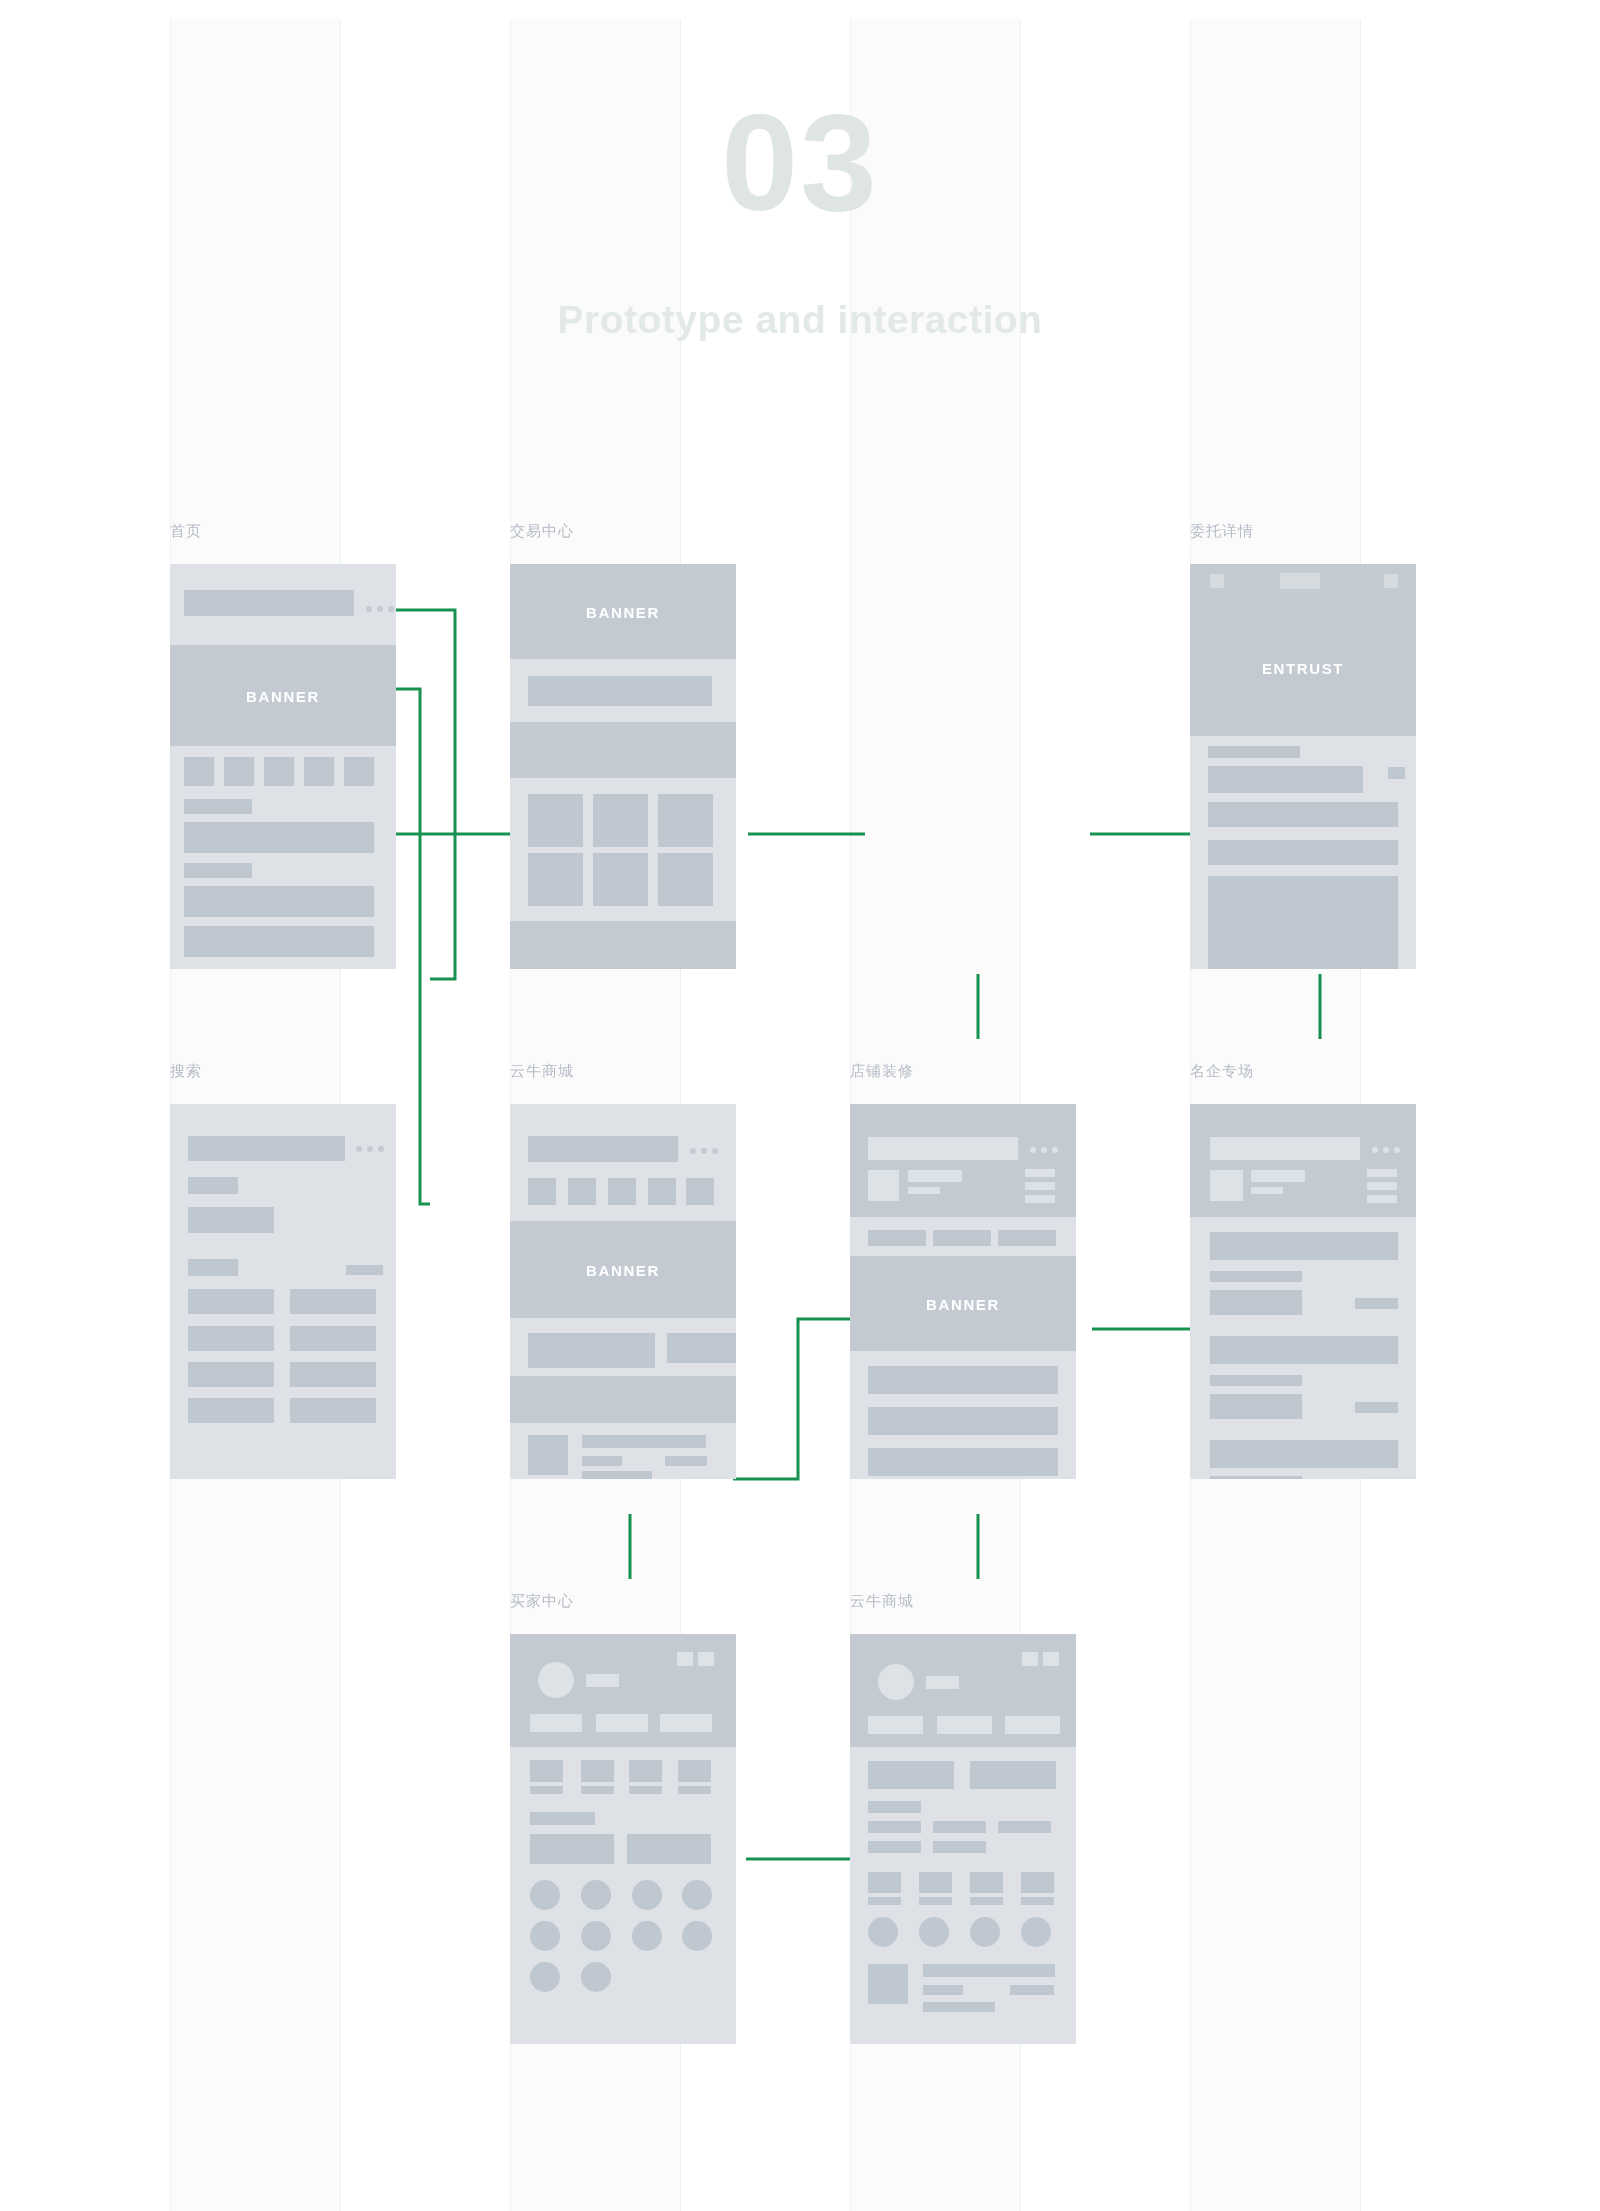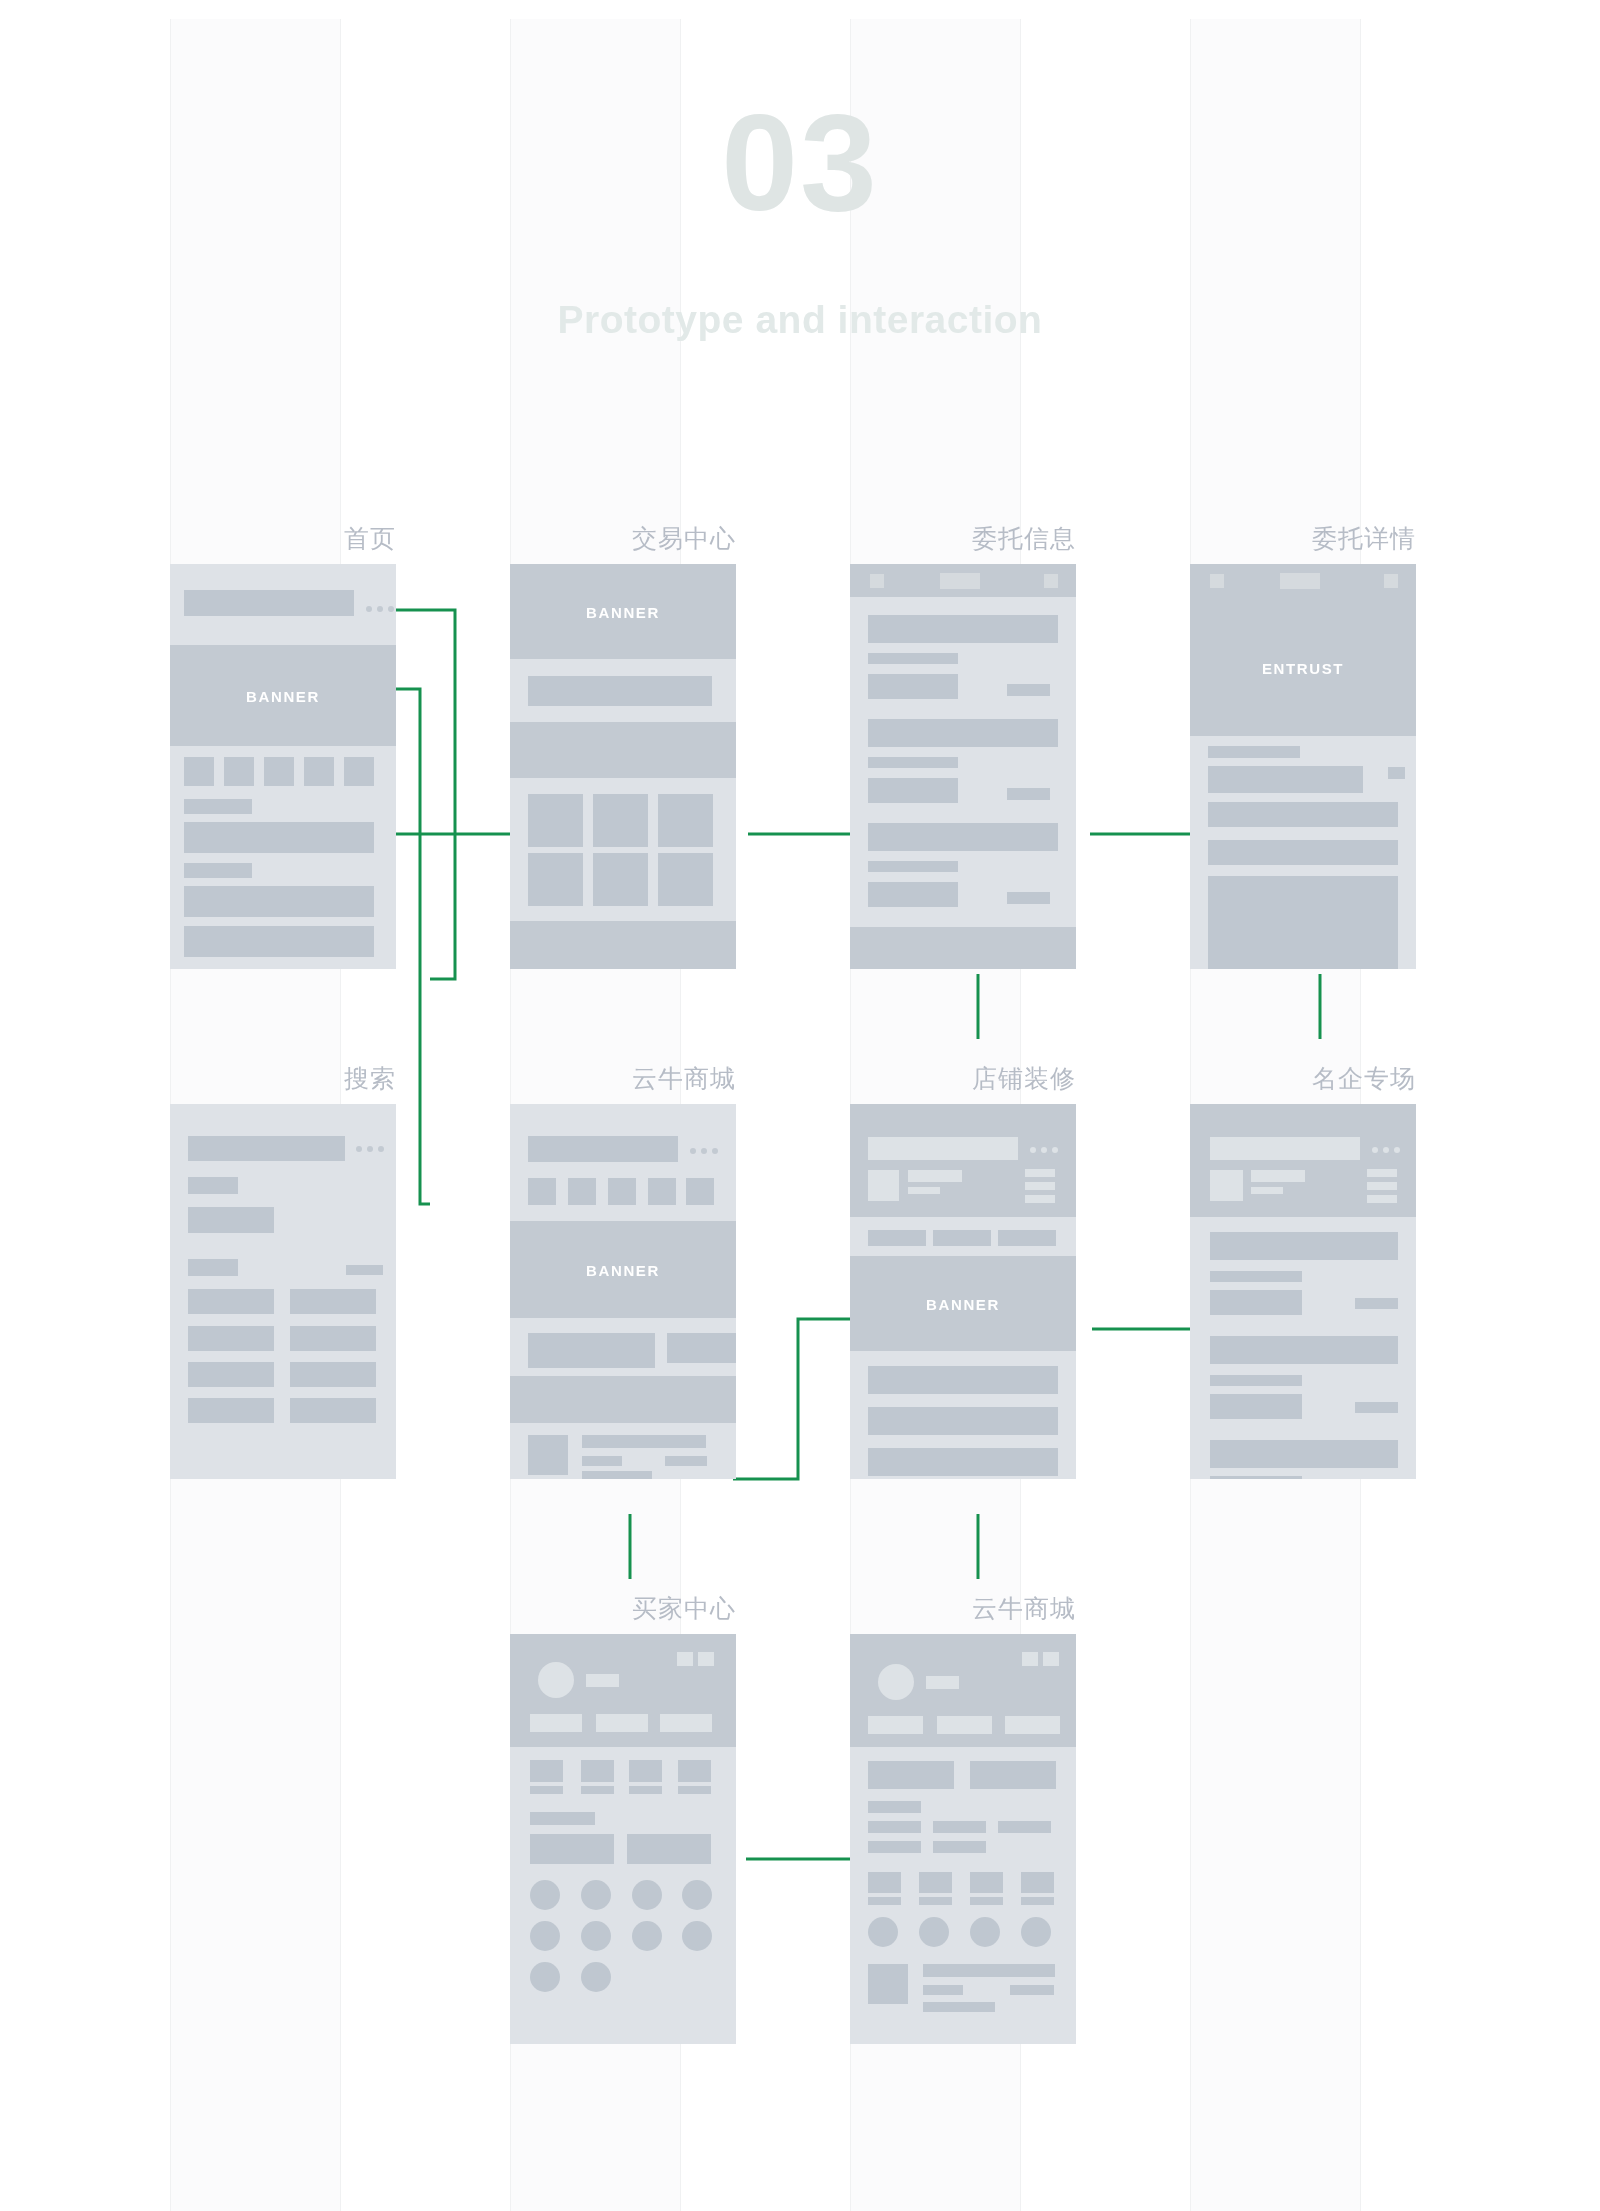--- a/index.html
+++ b/index.html
@@ -83,22 +83,22 @@
 
   
   .connectors { position: absolute; inset: 0; pointer-events: none; }
 
   
   .screen { position: absolute; }
   .screen-label {
     position: absolute;
     left: 0; right: 0;
     top: -42px;
-    text-align: right;
-    font-size: 25px;
+    text-align: left;
+    font-size: 15px;
     color: #b6bcc6;
     letter-spacing: 1px;
     white-space: nowrap;
   }
   .phone {
     position: relative;
     width: 100%;
     height: 100%;
     background: #dee2e7;
     overflow: hidden;
@@ -226,46 +226,20 @@
       <div class="blk" style="left:18px;top:230px;width:55px;height:53px;"></div>
       <div class="blk" style="left:83px;top:230px;width:55px;height:53px;"></div>
       <div class="blk" style="left:148px;top:230px;width:55px;height:53px;"></div>
       <div class="blk" style="left:18px;top:289px;width:55px;height:53px;"></div>
       <div class="blk" style="left:83px;top:289px;width:55px;height:53px;"></div>
       <div class="blk" style="left:148px;top:289px;width:55px;height:53px;"></div>
       <div class="band" style="top:357px;height:48px;"></div>
     </div>
   </div>
 
-  <div class="screen" style="left:850px;top:545px;width:226px;height:405px;">
-    <div class="screen-label">委托信息</div>
-    <div class="phone">
-      <div class="band" style="top:0px;height:33px;"></div>
-      <div class="blk light" style="left:20px;top:10px;width:14px;height:14px;"></div>
-      <div class="blk light" style="left:90px;top:9px;width:40px;height:16px;"></div>
-      <div class="blk light" style="left:194px;top:10px;width:14px;height:14px;"></div>
-
-      <div class="blk" style="left:18px;top:51px;width:190px;height:28px;"></div>
-      <div class="blk" style="left:18px;top:89px;width:90px;height:11px;"></div>
-      <div class="blk" style="left:18px;top:110px;width:90px;height:25px;"></div>
-      <div class="blk" style="left:157px;top:120px;width:43px;height:12px;"></div>
-
-      <div class="blk" style="left:18px;top:155px;width:190px;height:28px;"></div>
-      <div class="blk" style="left:18px;top:193px;width:90px;height:11px;"></div>
-      <div class="blk" style="left:18px;top:214px;width:90px;height:25px;"></div>
-      <div class="blk" style="left:157px;top:224px;width:43px;height:12px;"></div>
-
-      <div class="blk" style="left:18px;top:259px;width:190px;height:28px;"></div>
-      <div class="blk" style="left:18px;top:297px;width:90px;height:11px;"></div>
-      <div class="blk" style="left:18px;top:318px;width:90px;height:25px;"></div>
-      <div class="blk" style="left:157px;top:328px;width:43px;height:12px;"></div>
-
-      <div class="band" style="top:363px;height:42px;"></div>
-    </div>
-  </div>
 
   <div class="screen" style="left:1190px;top:545px;width:226px;height:405px;">
     <div class="screen-label">委托详情</div>
     <div class="phone">
       <div class="band" style="top:0px;height:172px;">
         <div class="band-label" style="top:auto;transform:none;top:96px;">ENTRUST</div>
       </div>
       <div class="blk light" style="left:20px;top:10px;width:14px;height:14px;"></div>
       <div class="blk light" style="left:90px;top:9px;width:40px;height:16px;"></div>
       <div class="blk light" style="left:194px;top:10px;width:14px;height:14px;"></div>

